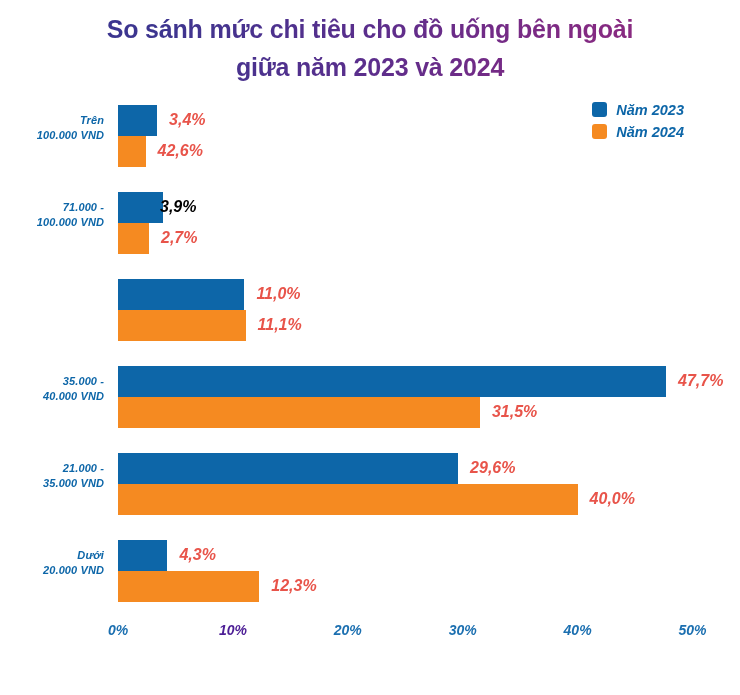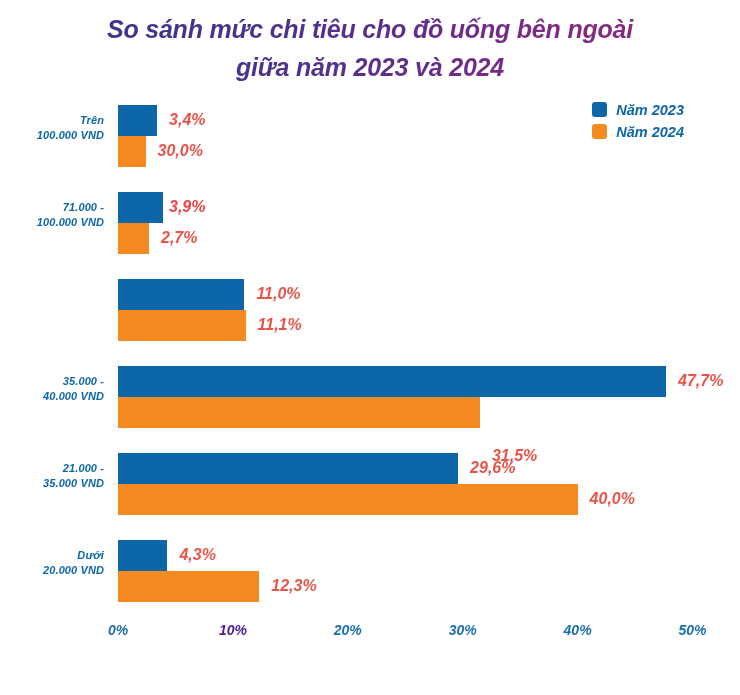--- a/index.html
+++ b/index.html
@@ -24,21 +24,20 @@
 
   
   .chart-title {
     position: absolute;
     left: 0;
     top: 10px;
     width: 740px;
     text-align: center;
     font-size: 25px;
     font-weight: bold;
-    font-style: italic;
     letter-spacing: -0.2px;
     line-height: 38px;
     background-image: linear-gradient(100deg, #383490 0%, #3d358f 22%, #5b2e8c 50%, #7b2a84 72%, #9a2a7c 100%);
     -webkit-background-clip: text;
     background-clip: text;
     color: transparent;
     -webkit-text-fill-color: transparent;
     white-space: pre-line;
   }
 
@@ -171,43 +170,43 @@
     </div>
   </div>
 
   <div class="plot" id="plot-area">
       <div class="group" style="top: 9px;">
         <div class="cat-label">Trên
 100.000 VND</div>
         <div class="bar blue" style="width: 39.066px; background: rgb(13, 102, 168);"></div>
         <div class="bar-value blue" style="left: 169.066px; color: rgb(232, 84, 74);">3,4%</div>
         <div class="bar orange" style="width: 27.576px; background: rgb(245, 138, 33);"></div>
-        <div class="bar-value orange" style="left: 157.576px; color: rgb(232, 84, 74);">30,0%</div>
+        <div class="bar-value orange" style="left: 157.576px; color: rgb(232, 84, 74);">42,6%</div>
       </div>
       <div class="group" style="top: 96px;">
         <div class="cat-label">71.000 -
 100.000 VND</div>
         <div class="bar blue" style="width: 44.811px; background: rgb(13, 102, 168);"></div>
-        <div class="bar-value blue" style="left: 169px; color: #ef4444;">3,9%</div>
+        <div class="bar-value blue" style="left: 160px; color: #000000;">3,9%</div>
         <div class="bar orange" style="width: 31.023px; background: rgb(245, 138, 33);"></div>
         <div class="bar-value orange" style="left: 161.023px; color: rgb(232, 84, 74);">2,7%</div>
       </div>
       <div class="group" style="top: 183px;">
         <div class="bar blue" style="width: 126.39px; background: rgb(13, 102, 168);"></div>
         <div class="bar-value blue" style="left: 256.39px; color: rgb(232, 84, 74);">11,0%</div>
         <div class="bar orange" style="width: 127.539px; background: rgb(245, 138, 33);"></div>
         <div class="bar-value orange" style="left: 257.539px; color: rgb(232, 84, 74);">11,1%</div>
       </div>
       <div class="group" style="top: 270px;">
         <div class="cat-label">35.000 -
 40.000 VND</div>
         <div class="bar blue" style="width: 548.073px; background: rgb(13, 102, 168);"></div>
         <div class="bar-value blue" style="left: 678.073px; color: rgb(232, 84, 74);">47,7%</div>
         <div class="bar orange" style="width: 361.935px; background: rgb(245, 138, 33);"></div>
-        <div class="bar-value orange" style="left: 491.935px; color: rgb(232, 84, 74); margin-top: 44px;">31,5%</div>
+        <div class="bar-value orange" style="left: 491.935px; color: rgb(232, 84, 74);">31,5%</div>
       </div>
       <div class="group" style="top: 357px;">
         <div class="cat-label">21.000 -
 35.000 VND</div>
         <div class="bar blue" style="width: 340.104px; background: rgb(13, 102, 168);"></div>
         <div class="bar-value blue" style="left: 470.104px; color: rgb(232, 84, 74);">29,6%</div>
         <div class="bar orange" style="width: 459.6px; background: rgb(245, 138, 33);"></div>
         <div class="bar-value orange" style="left: 589.6px; color: rgb(232, 84, 74);">40,0%</div>
       </div>
       <div class="group" style="top: 444px;">

